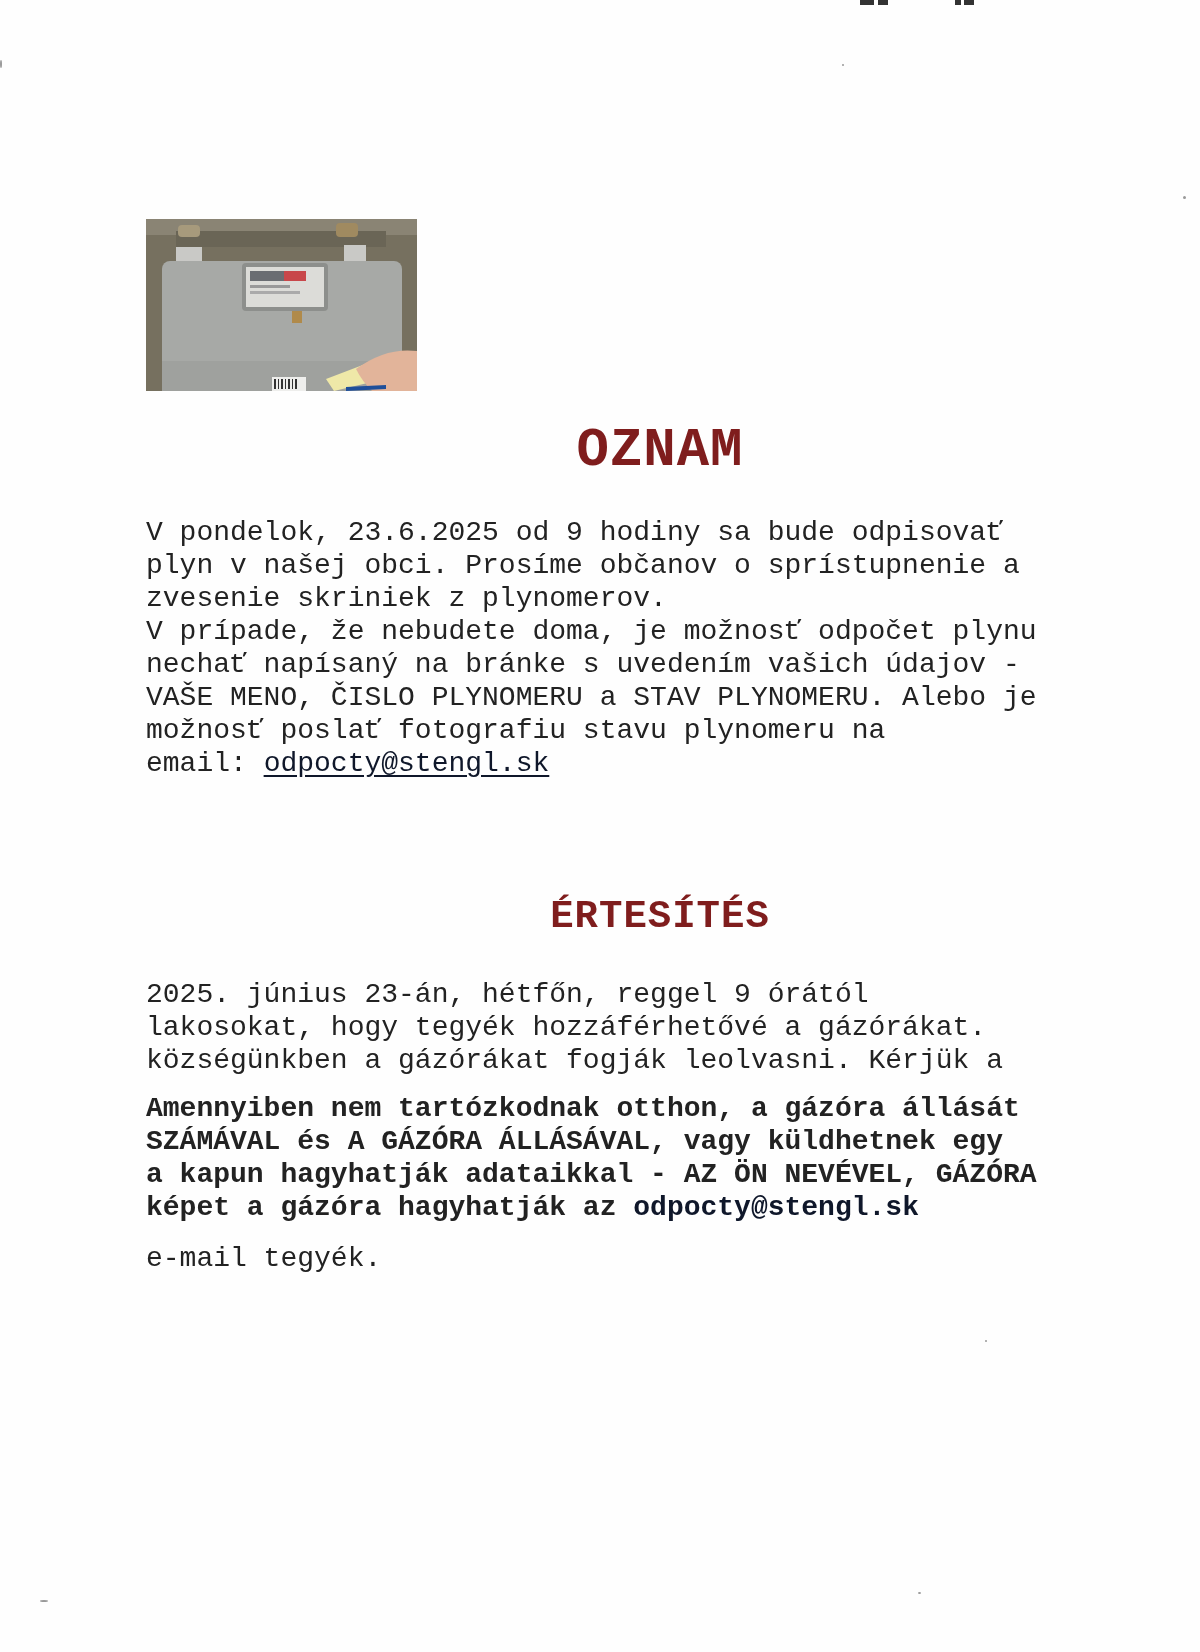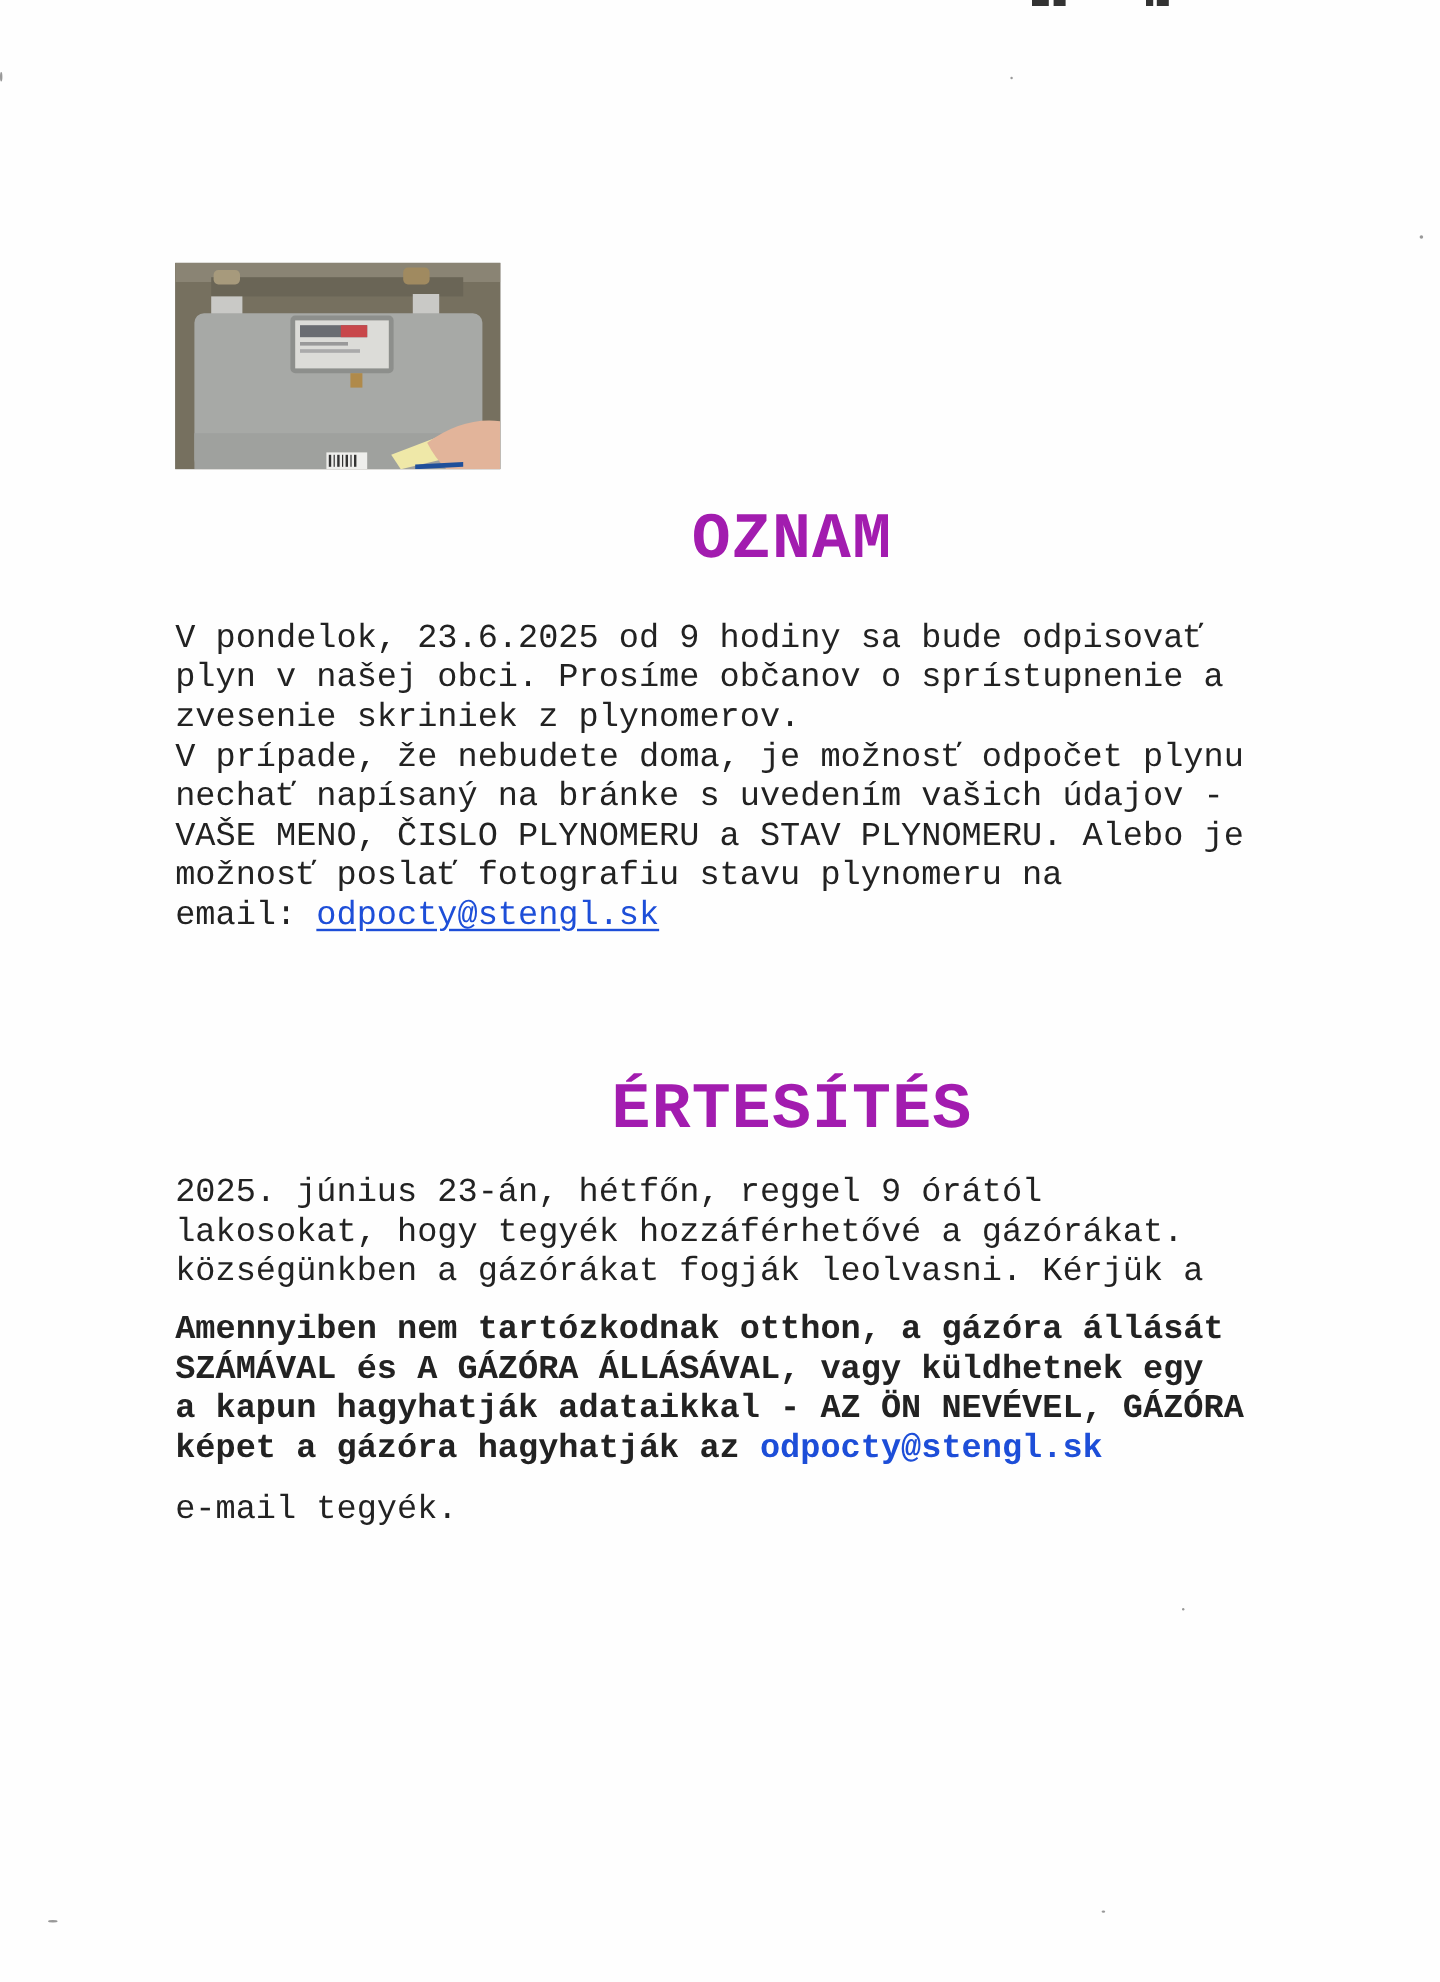--- a/index.html
+++ b/index.html
@@ -12,35 +12,35 @@
 
     .photo {
       position: absolute; left: 146px; top: 219px; width: 271px; height: 172px;
       overflow: hidden; background: #6f6a5c;
     }
     .photo svg { display: block; }
 
     .heading {
       position: absolute; left: 0; right: 0; text-align: center;
       font-family: "Liberation Mono", "DejaVu Sans Mono", monospace;
-      font-weight: bold; color: #a21caf; letter-spacing: 1px;
+      font-weight: bold; color: #7f1d1d; letter-spacing: 1px;
     }
     .h-oznam { top: 420px; font-size: 54px; left: 120px; }
-    .h-ertesites { top: 895px; font-size: 54px; left: 120px; }
+    .h-ertesites { top: 895px; font-size: 39px; left: 120px; }
 
     .para {
       position: absolute; left: 146px; width: 900px;
       font-size: 28px; line-height: 33px; white-space: pre;
     }
     .p1 { top: 516px; }
     .p2 { top: 978px; }
     .p3 { top: 1092px; font-weight: bold; }
     .p4 { top: 1242px; }
 
-    .link { color: #1d4ed8; }
+    .link { color: #0f172a; }
     .link.underline { text-decoration: underline; text-underline-offset: 4px; }
 
     .speck { position: absolute; background: #999; border-radius: 50%; }
   </style>
 </head>
 <body>
 
 <div class="page">
 
   <div class="top-marks">

